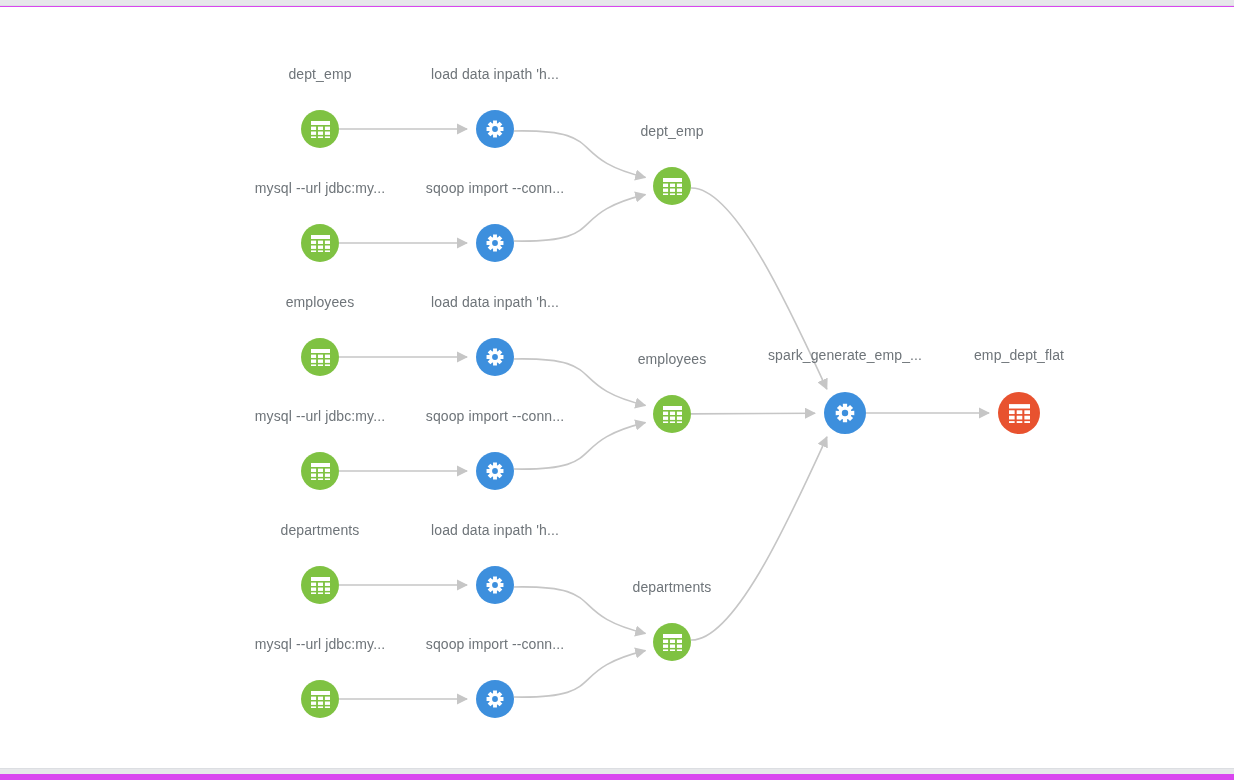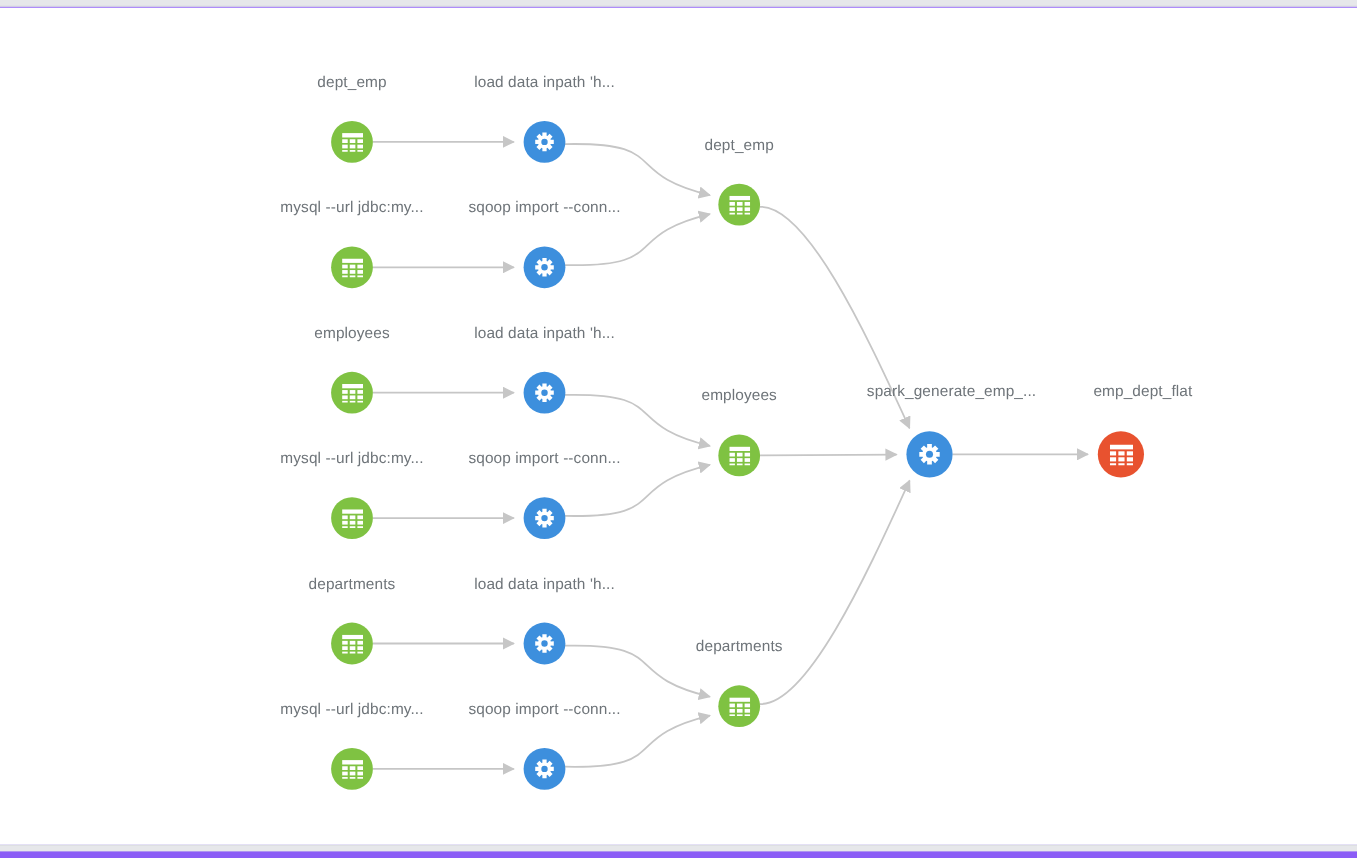--- a/index.html
+++ b/index.html
@@ -12,21 +12,21 @@
     height: 780px;
     font-family: "Liberation Sans", sans-serif;
     overflow: hidden;
     position: relative;
   }
   #app {
     position: absolute;
     left: 0; top: 0;
     width: 1234px;
     height: 780px;
-    background: #8b5cf6;
+    background: #d946ef;
   }
   .edge-strip {
     position: absolute;
     left: 0;
     width: 1234px;
     height: 6px;
     background: #e6e7ea;
     box-sizing: border-box;
   }
   .edge-strip.top { top: 0; border-bottom: 1px solid #dcdee2; }
@@ -78,21 +78,21 @@
     left: 0;
     top: -63px;
     transform: translateX(-50%);
     white-space: nowrap;
     font-size: 14px;
     color: #6E7479;
     font-family: "Liberation Sans", sans-serif;
     line-height: 16px;
     letter-spacing: 0.1px;
   }
-  .node-label.far { top: -66px; margin-left: 20px; }
+  .node-label.far { top: -66px; }
   svg.glyph { display: block; }
 </style>
 </head>
 <body>
 
 <div id="app">
 
   <div class="edge-strip top"></div>
 
   <div id="canvas">

